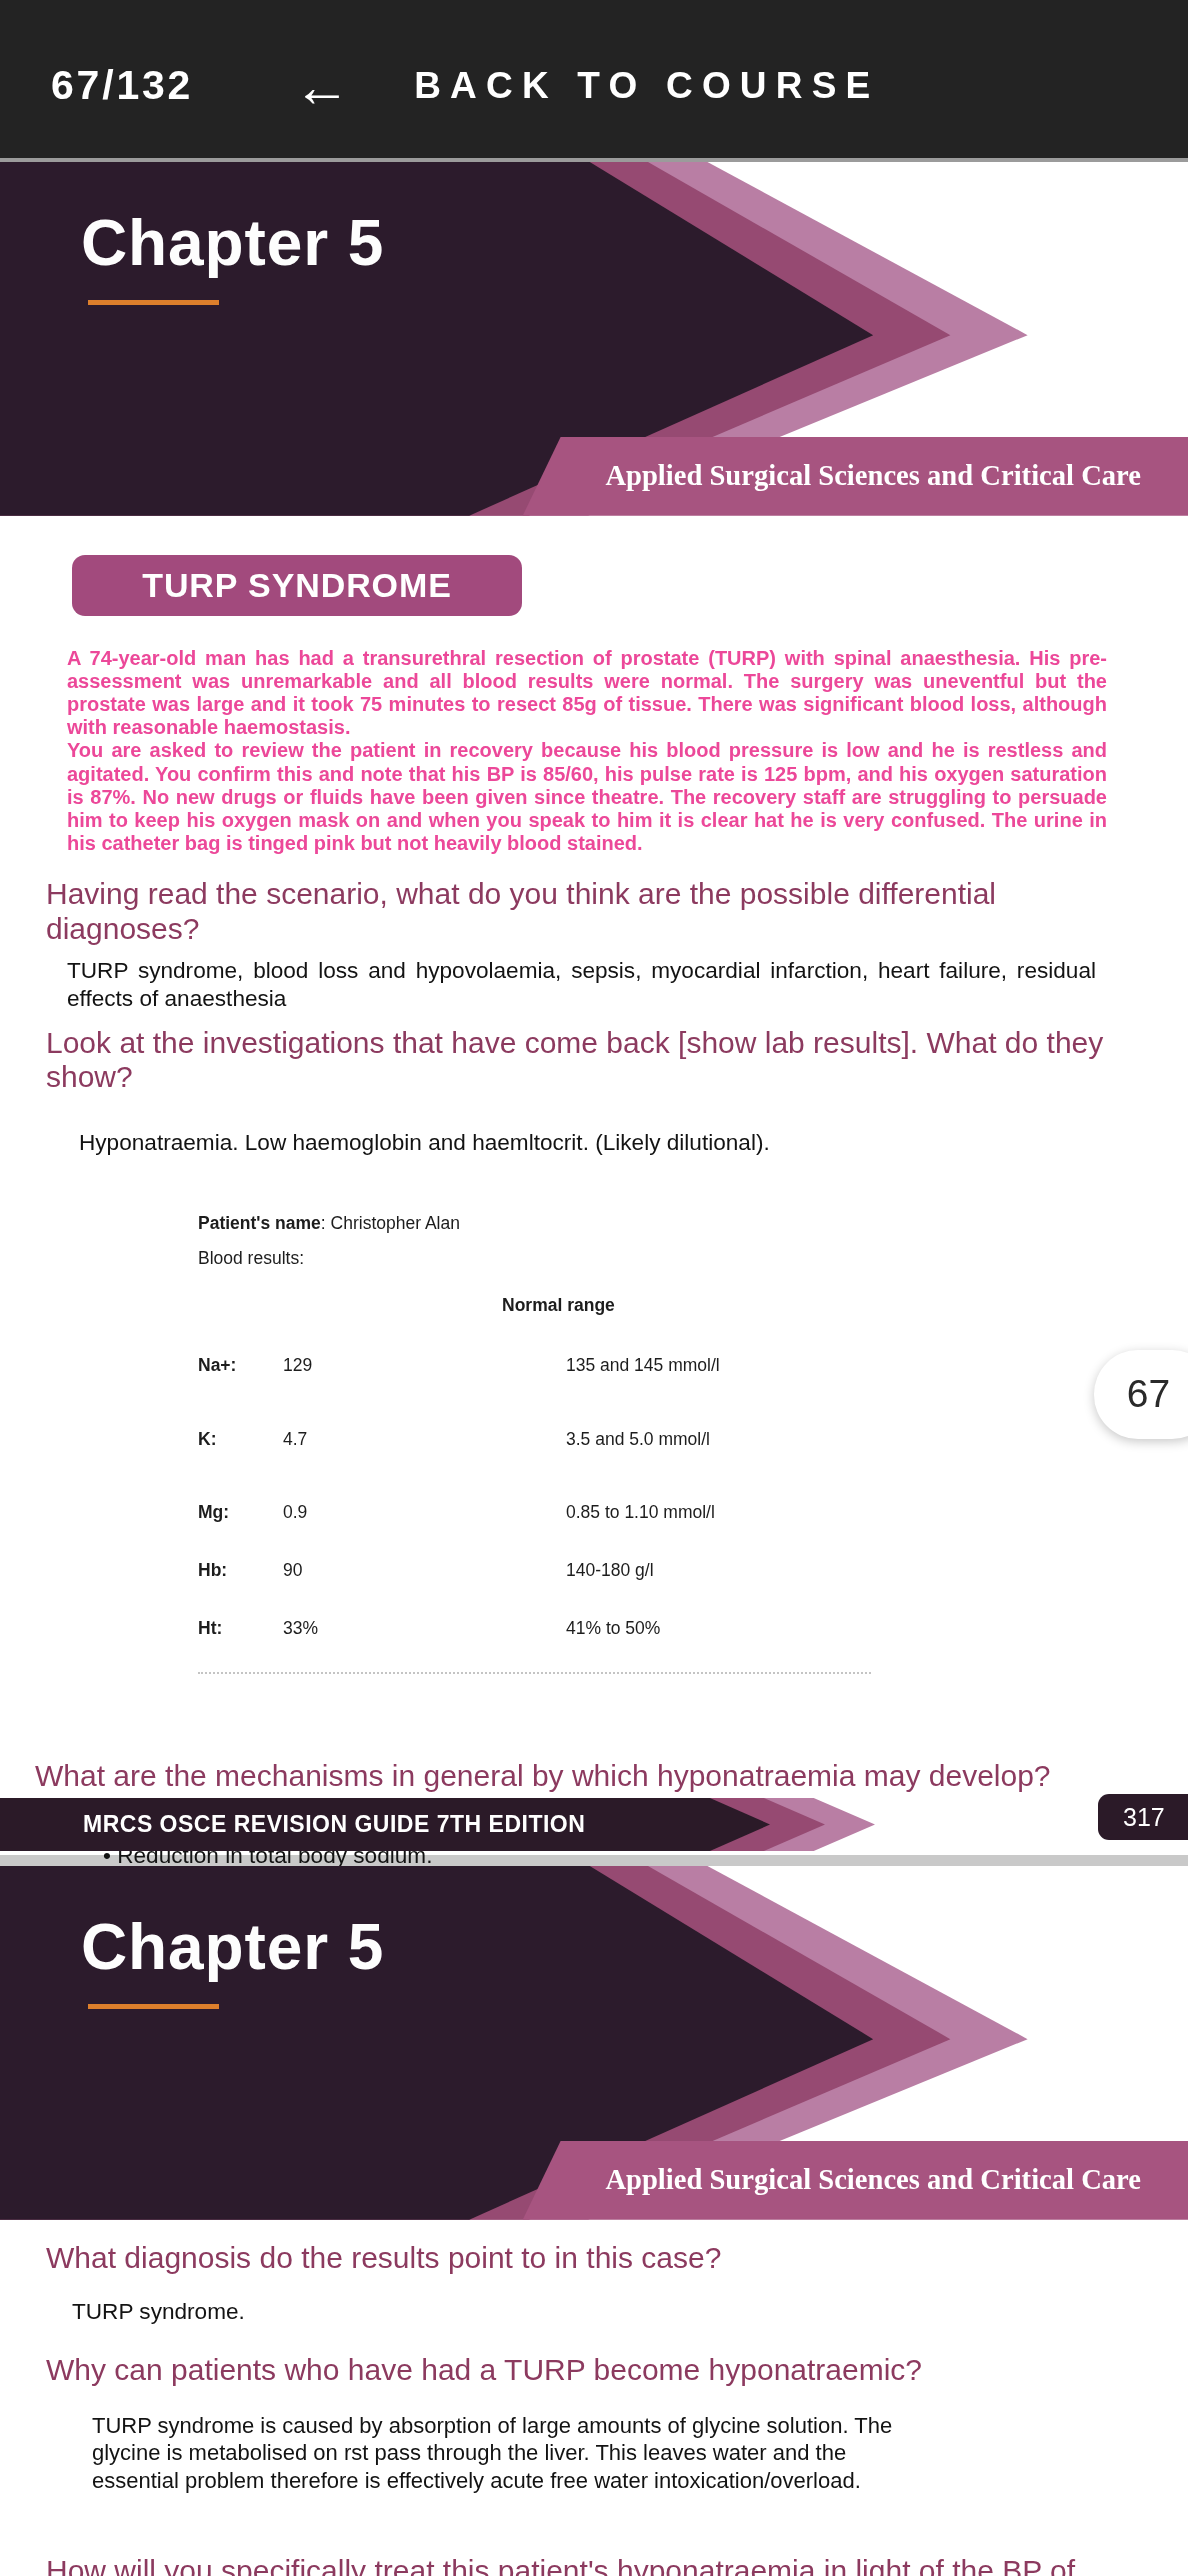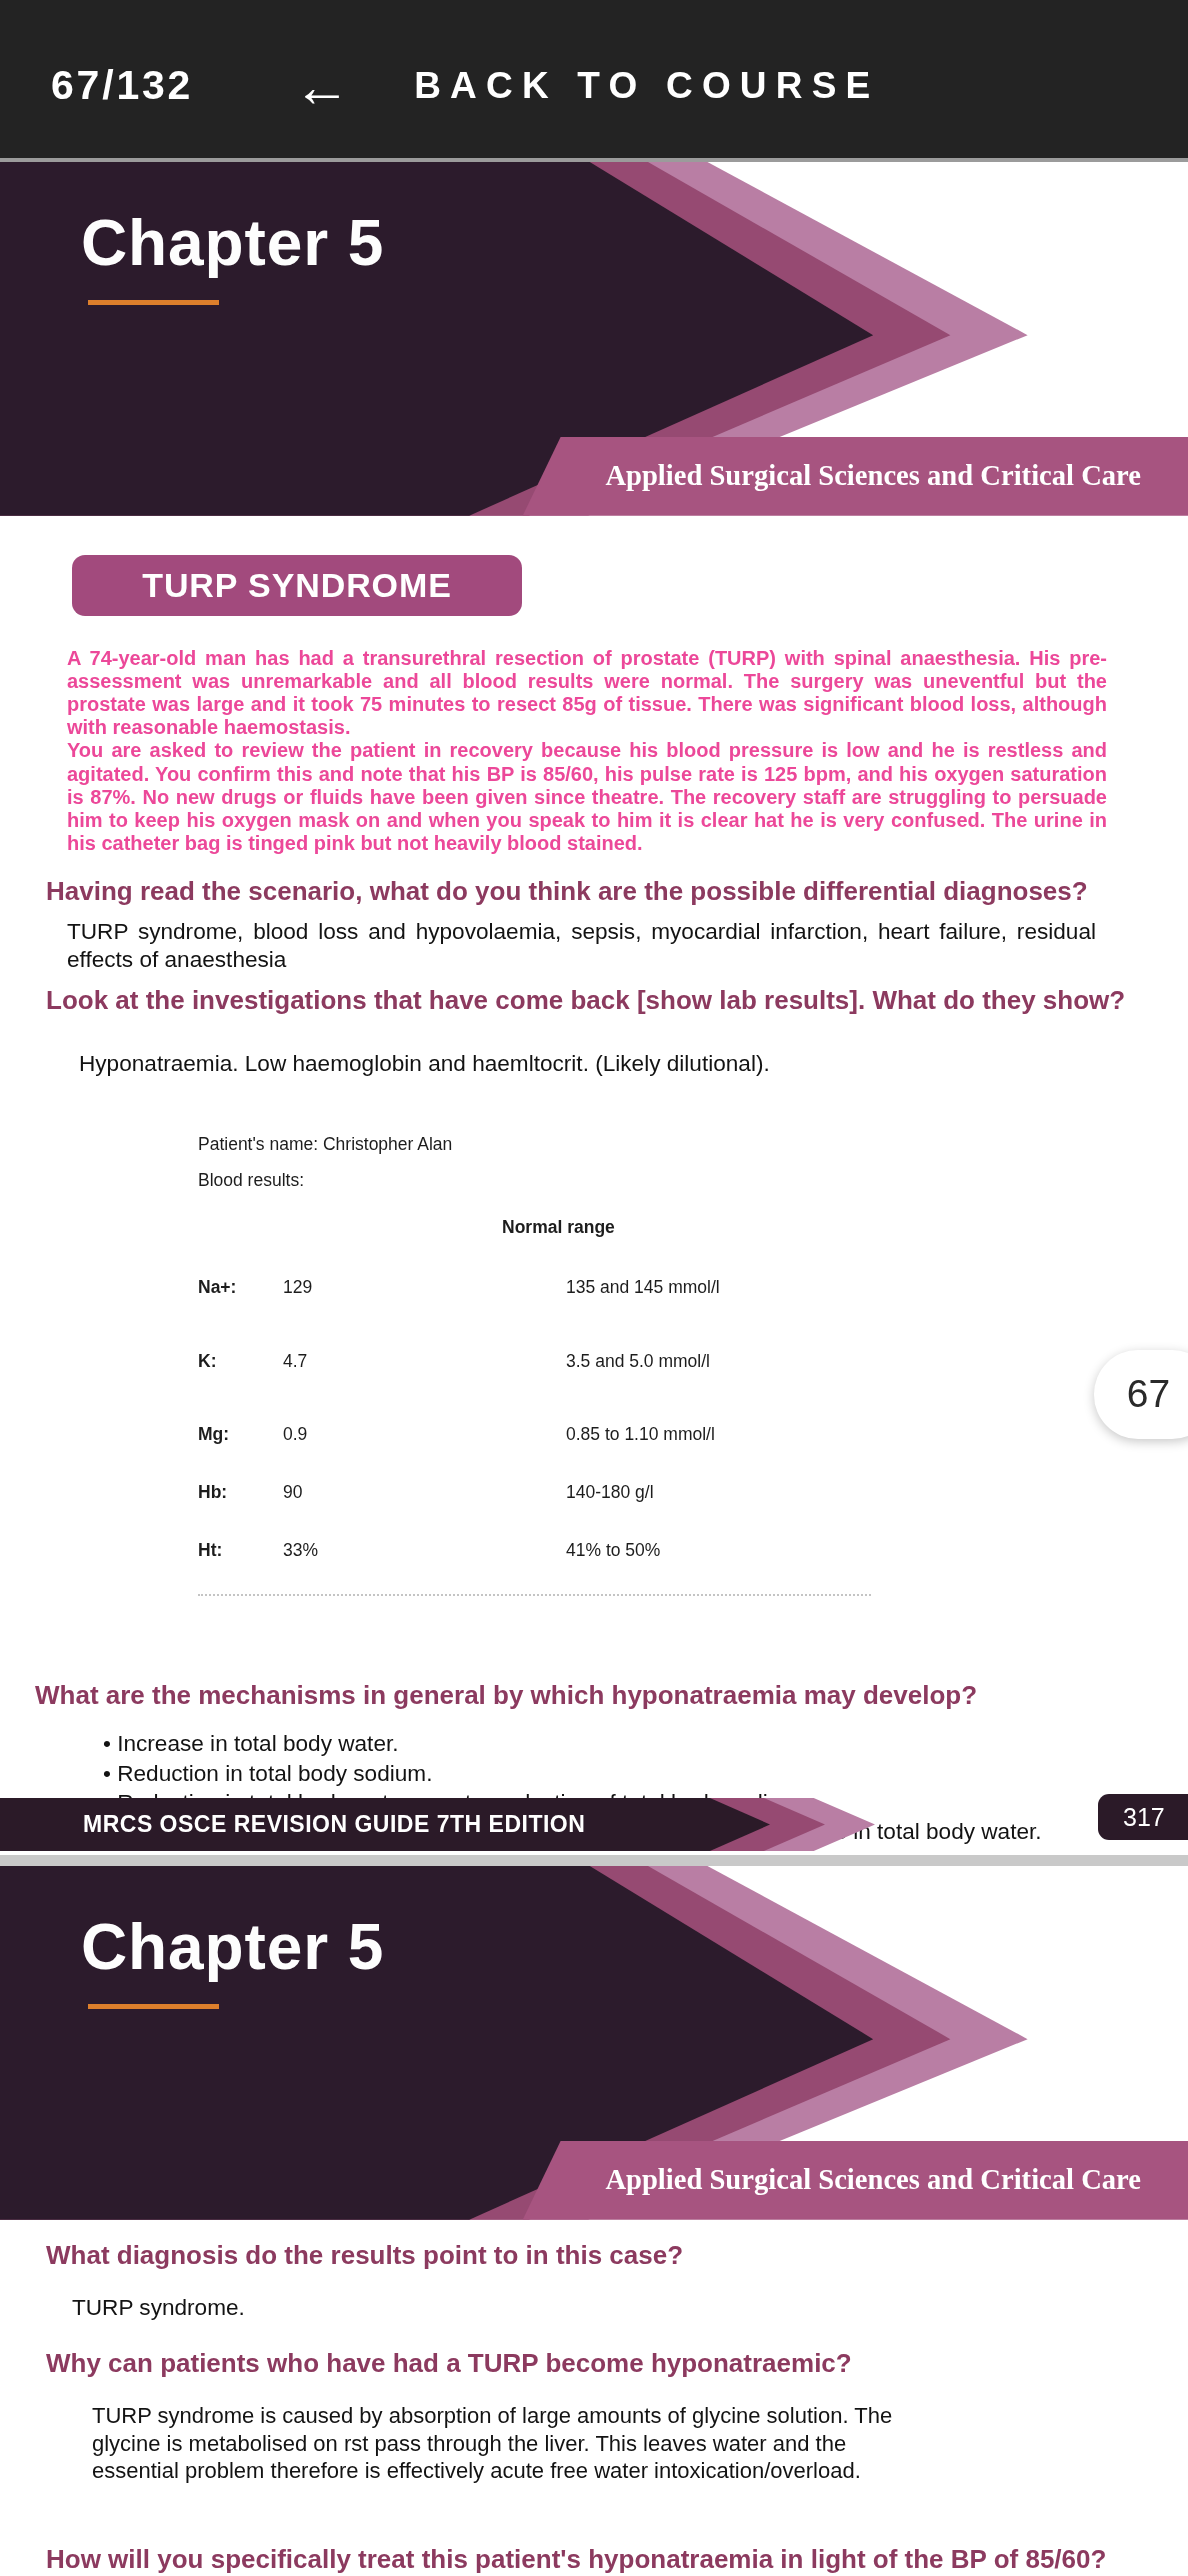--- a/index.html
+++ b/index.html
@@ -49,32 +49,32 @@
     margin:39px 0 0 72px;width:450px;height:61px;border-radius:13px;background:#a24a7d;
     color:#fff;font-size:34px;font-weight:700;letter-spacing:0.9px;
     display:flex;align-items:center;justify-content:center;
   }
   .scenario{
     margin:31px 81px 16px 67px;font-size:20px;font-weight:700;color:#ec4899;
     line-height:1.16;text-align:justify;
   }
   .scenario p{margin:0;}
   .q{
-    color:#8c3a5f;font-weight:700;font-size:26px;margin:22px 37px 0 46px;line-height:1.15;
+    color:#8c3a5f;font-weight:400;font-size:30px;margin:22px 37px 0 46px;line-height:1.15;
   }
   .ans-justify{
     margin:11px 92px 0 67px;font-size:22.6px;color:#131313;text-align:justify;line-height:1.22;
   }
   .ans-line{margin:35px 0 0 79px;font-size:22.6px;color:#131313;}
 
   .lab{
     margin:57px 0 0 198px;width:673px;font-size:17.5px;color:#1d1d1d;
     padding-bottom:33px;border-bottom:2.8px dotted #c4c4c4;
   }
-  .lab .pn b{font-weight:400;}
+  .lab .pn b{font-weight:700;}
   .lab .br{margin-top:14.7px;}
   .lab .nr{margin-top:26px;margin-left:304px;font-weight:700;}
   .lab-row{display:flex;gap:32px;}
   .lab-row .l{width:53px;font-weight:700;}
   .lab-row .v{width:251px;}
   .mt42{margin-top:39px;} .mt58{margin-top:53px;} .mt56{margin-top:52px;} .mt40{margin-top:37px;}
 
   .page-bubble{
     position:absolute;right:-28px;top:1188px;width:122px;height:89px;background:#fff;
     border-radius:44px;box-shadow:0 2.8px 11px rgba(0,0,0,0.22);

